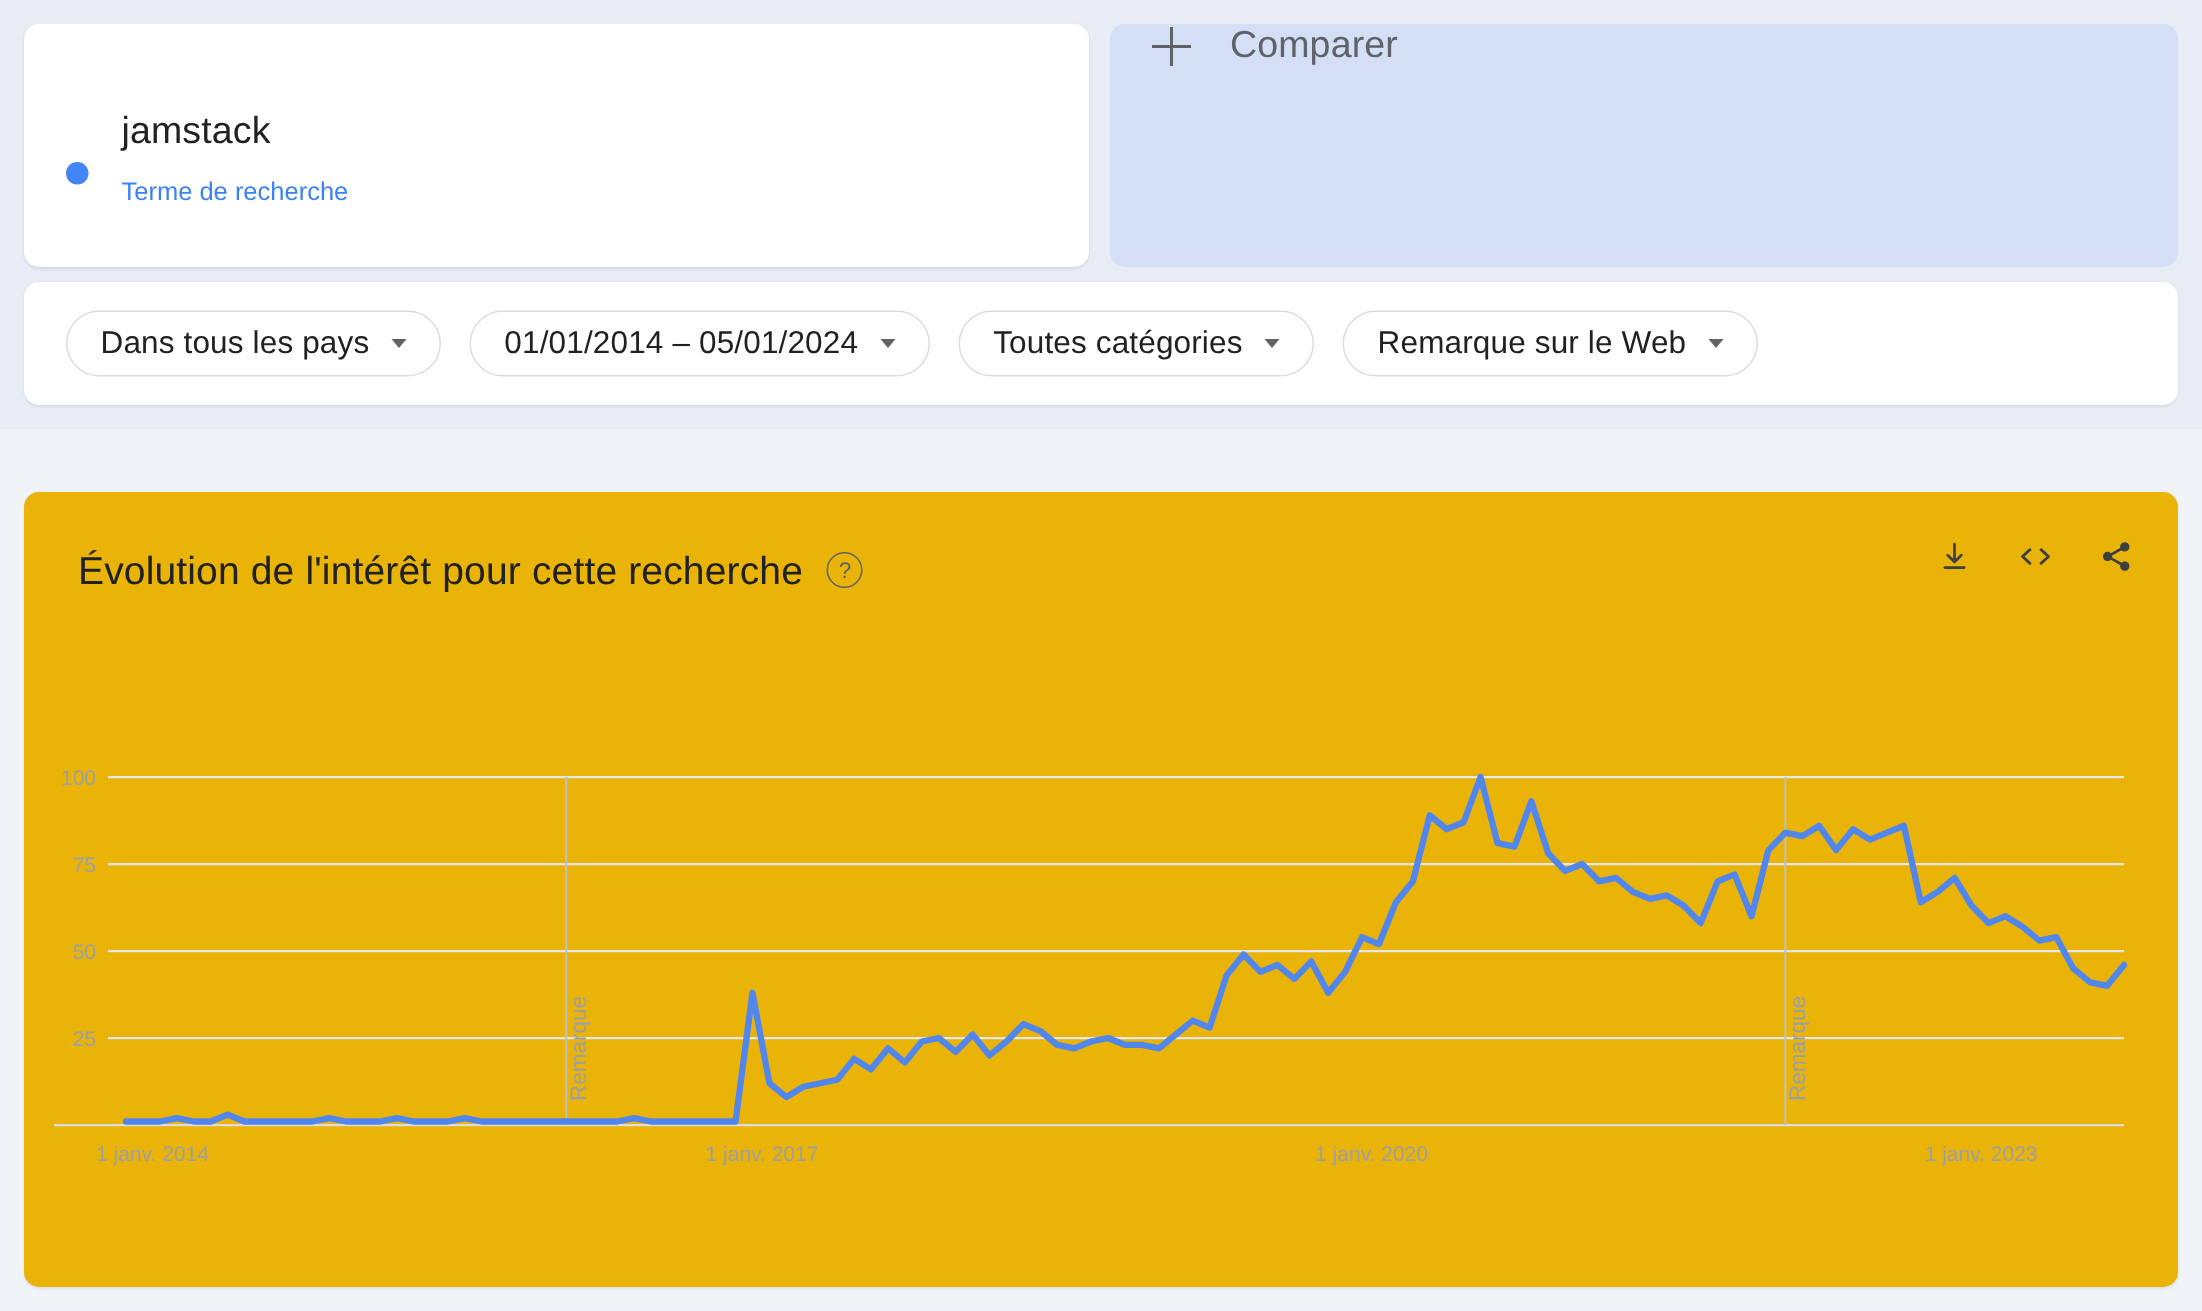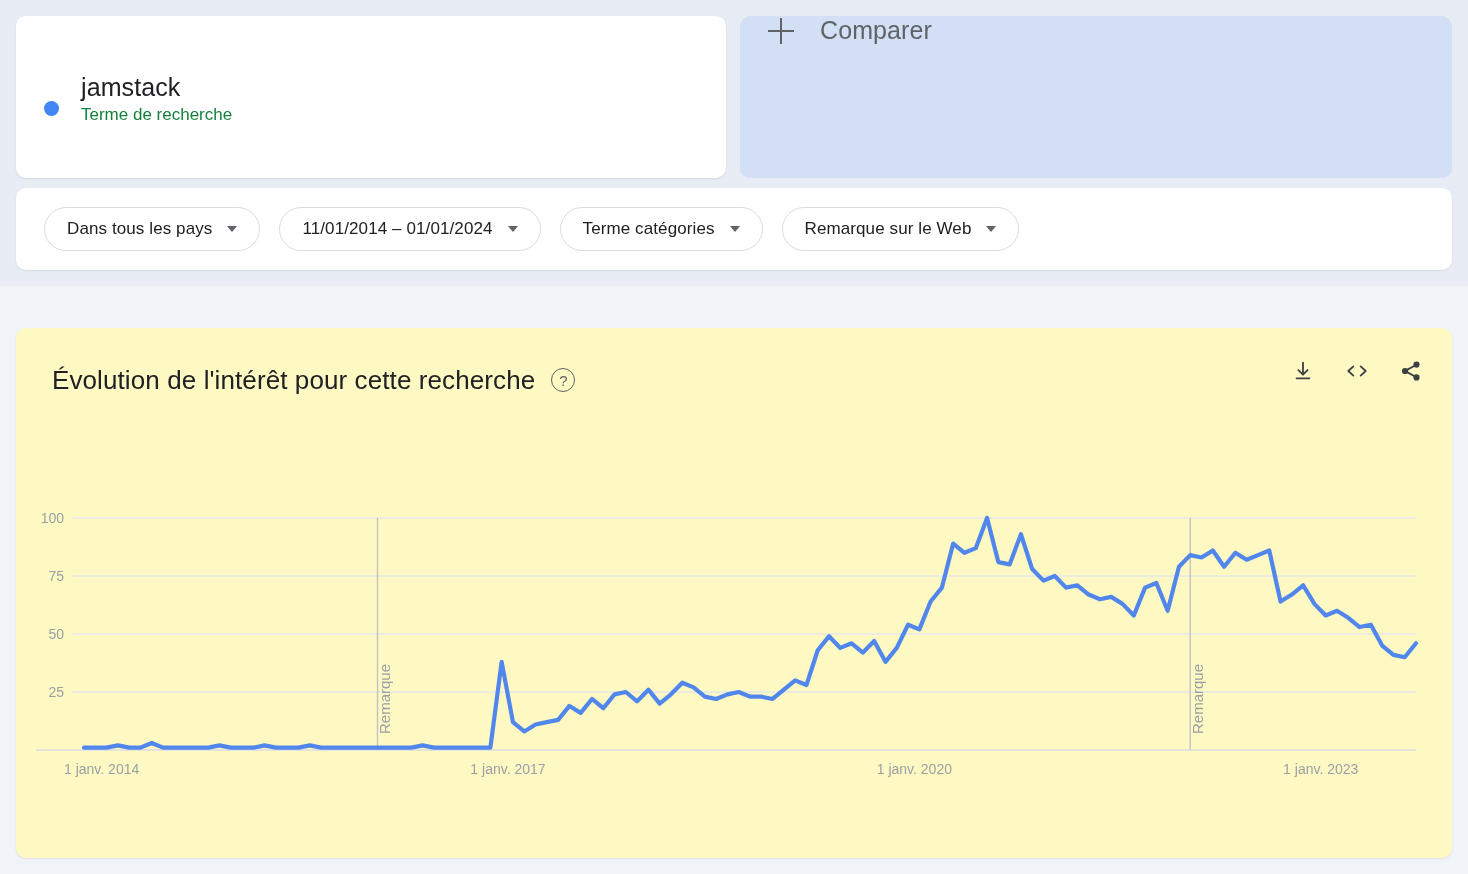--- a/index.html
+++ b/index.html
@@ -55,23 +55,23 @@
     flex: none;
   }
   .term-title {
     font-size: 25px;
     color: #202124;
     line-height: 30px;
     letter-spacing: 0.1px;
   }
   .term-sub {
     font-size: 17px;
-    color: #15803d;
+    color: #3b82f6;
     line-height: 22px;
-    margin-top: 2px;
+    margin-top: 15px;
   }
 
   
   .compare-card {
     position: absolute;
     left: 740px; top: 16px;
     width: 712px; height: 162px;
     background: #d2dff4;
     border-radius: 10px;
     display: flex;
@@ -125,38 +125,38 @@
     border-radius: 22px;
     display: flex;
     align-items: center;
     padding: 0 22px;
     box-sizing: border-box;
     background: #fff;
     cursor: pointer;
     white-space: nowrap;
   }
   .chip-label {
-    font-size: 17px;
+    font-size: 21px;
     color: #202124;
     letter-spacing: 0.1px;
   }
   .caret {
     width: 0; height: 0;
     border-left: 5.5px solid transparent;
     border-right: 5.5px solid transparent;
     border-top: 6px solid #5f6368;
     margin-left: 15px;
   }
 
   
   .chart-card {
     position: absolute;
     left: 16px; top: 328px;
     width: 1436px; height: 530px;
-    background: #fef9c3;
+    background: #eab308;
     border-radius: 10px;
     box-shadow: 0 1px 2px rgba(60,64,67,0.10);
   }
   .chart-head {
     position: absolute;
     left: 36px; top: 36px;
     right: 36px;
     display: flex;
     align-items: center;
   }
@@ -237,25 +237,25 @@
   </div>
 </div>
 
 <div class="filter-bar">
   <div class="chips">
     <div class="chip">
       <span class="chip-label">Dans tous les pays</span>
       <span class="caret"></span>
     </div>
     <div class="chip">
-      <span class="chip-label">11/01/2014 – 01/01/2024</span>
+      <span class="chip-label">01/01/2014 – 05/01/2024</span>
       <span class="caret"></span>
     </div>
     <div class="chip">
-      <span class="chip-label">Terme catégories</span>
+      <span class="chip-label">Toutes catégories</span>
       <span class="caret"></span>
     </div>
     <div class="chip">
       <span class="chip-label">Remarque sur le Web</span>
       <span class="caret"></span>
     </div>
   </div>
 </div>
 
 <div class="chart-card">

